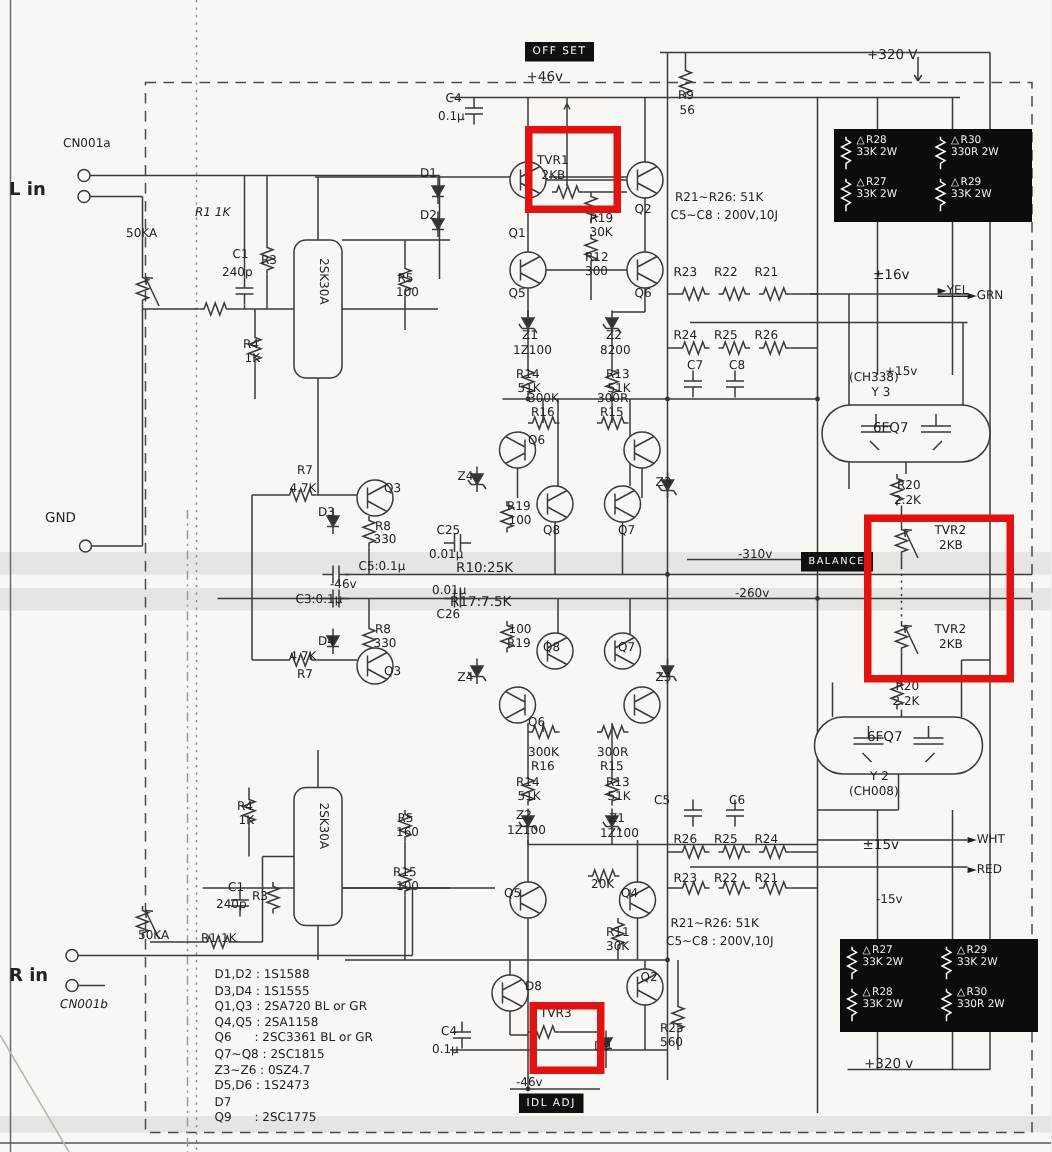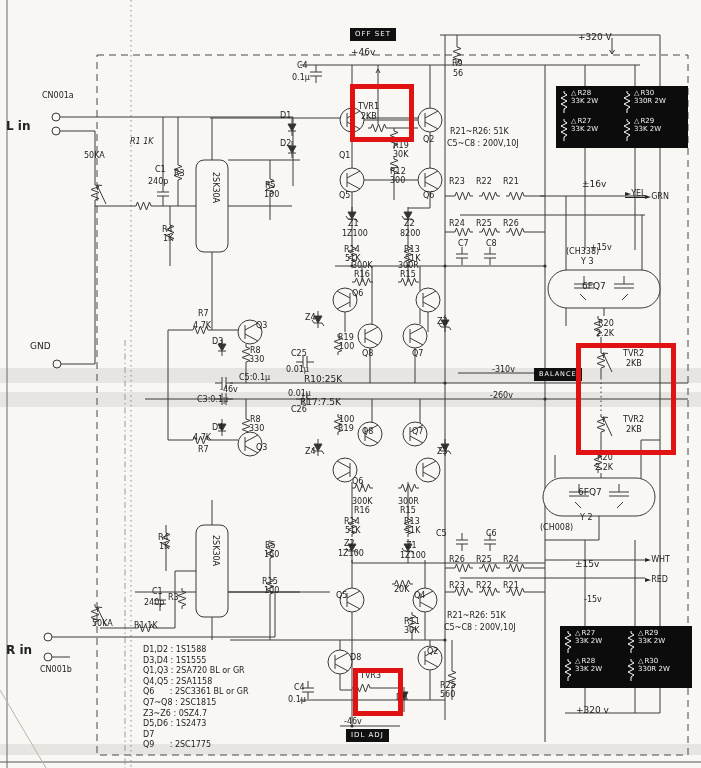--- a/index.html
+++ b/index.html
@@ -425,21 +425,21 @@
       <div class="sch-label" style="left: 598px; top: 320px;">R20</div>
       <div class="sch-label" style="left: 596px; top: 330px;">2.2K</div>
       <div class="sch-label" style="left: 623px; top: 350px;">TVR2</div>
       <div class="sch-label" style="left: 626px; top: 360px;">2KB</div>
       <div class="sch-label" style="left: 623px; top: 416px;">TVR2</div>
       <div class="sch-label" style="left: 626px; top: 426px;">2KB</div>
       <div class="sch-label" style="left: 597px; top: 454px;">R20</div>
       <div class="sch-label" style="left: 595px; top: 464px;">2.2K</div>
       <div class="sch-label" style="left: 578px; top: 488px; font-size: 9px;">6FQ7</div>
       <div class="sch-label" style="left: 580px; top: 514px;">Y 2</div>
-      <div class="sch-label" style="left: 540px; top: 524px; text-align: center;">(CH008)</div>
+      <div class="sch-label" style="left: 566px; top: 524px; text-align: center;">(CH008)</div>
       <div class="sch-label" style="left: 578px; top: 33px; font-size: 9px;">+320 V</div>
       <div class="sch-label" style="left: 582px; top: 180px; font-size: 9px;">±16v</div>
       <div class="sch-label" style="left: 590px; top: 196px; margin-top: 48px;">+15v</div>
       <div class="sch-label" style="left: 625px; top: 190px; text-decoration: underline;">►YEL</div>
       <div class="sch-label" style="left: 645px; top: 193px;">►GRN</div>
       <div class="sch-label" style="left: 492px; top: 366px;">-310v</div>
       <div class="sch-label" style="left: 490px; top: 392px;">-260v</div>
       <div class="sch-label" style="left: 645px; top: 556px;">►WHT</div>
       <div class="sch-label" style="left: 645px; top: 576px;">►RED</div>
       <div class="sch-label" style="left: 575px; top: 560px; font-size: 9px;">±15v</div>
@@ -465,21 +465,21 @@
       <div class="sch-label" style="left: 265px; top: 542px;">R5</div>
       <div class="sch-label" style="left: 264px; top: 551px;">160</div>
       <div class="sch-label" style="left: 262px; top: 578px;">R15</div>
       <div class="sch-label" style="left: 264px; top: 587px;">100</div>
       <div class="sch-label" style="left: 168px; top: 594px;">R3</div>
       <div class="sch-label" style="left: 152px; top: 588px;">C1</div>
       <div class="sch-label" style="left: 144px; top: 599px;">240p</div>
       <div class="sch-label" style="left: 92px; top: 620px;">50KA</div>
       <div class="sch-label" style="left: 134px; top: 622px;">R1:1K</div>
       <div class="sch-label" style="left: 6px; top: 644px; font-size: 12px; font-weight: bold;">R in</div>
-      <div class="sch-label" style="left: 40px; top: 666px;">CN001b</div>
+      <div class="sch-label" style="left: 40px; top: 666px; font-style: italic;">CN001b</div>
     </div>
 
 
 
   <div class="blackbox bb-offset">OFF SET</div>
   <div class="blackbox bb-bal">BALANCE</div>
   <div class="blackbox bb-idle">IDL ADJ</div>
 
   <div class="panel p-top">
     <div class="cell">

